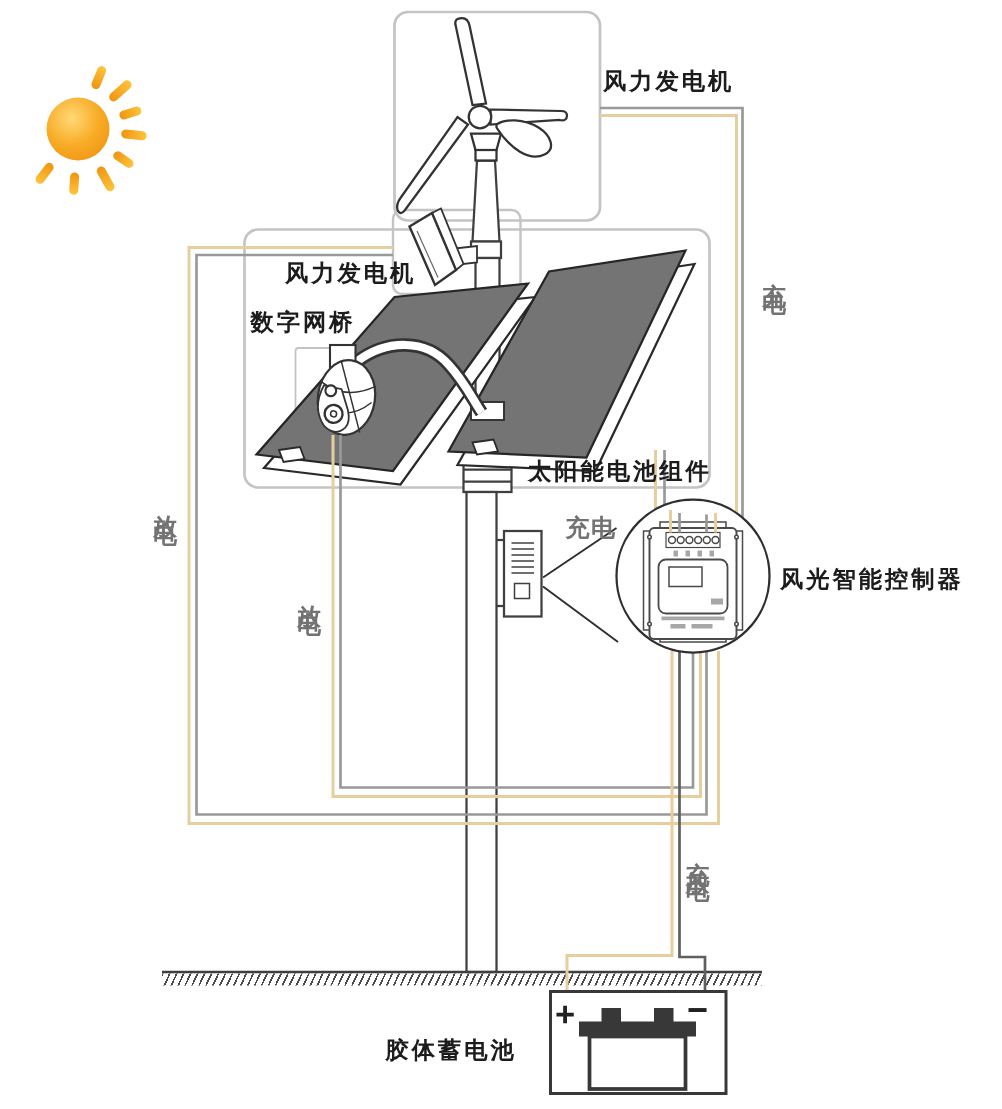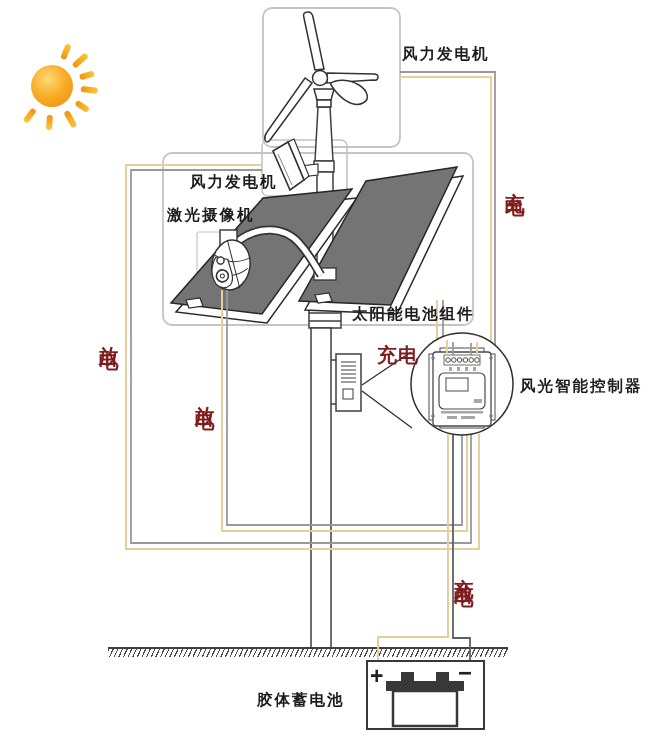--- a/index.html
+++ b/index.html
@@ -2,21 +2,21 @@
 <html><head>
 <meta charset="utf-8">
 <style>
   html,body{margin:0;padding:0;}
   body{width:668px;height:739px;position:relative;background:#ffffff;overflow:hidden;
        font-family:"Liberation Sans",sans-serif;}
   #stage{position:absolute;left:0;top:0;width:668px;height:739px;}
   .label{position:absolute;font-weight:bold;font-size:15.5px;color:#1c1c1c;
          letter-spacing:2px;white-space:nowrap;z-index:3;
          font-family:Liberation Serif, serif;}
-  .flow{color:#7f1d1d;font-size:20px;letter-spacing:1px;}
+  .flow{color:#737373;font-size:16px;letter-spacing:1px;}
   .v{writing-mode:vertical-rl;text-orientation:upright;letter-spacing:5px;line-height:18px;}
   .hatch{position:absolute;left:108px;top:649px;width:400px;height:8px;z-index:0;
          background:repeating-linear-gradient(115deg,#4a4a4a 0 1.1px,transparent 1.1px 4.2px);}
   svg{position:absolute;left:0;top:0;z-index:1;}
 </style>
 </head>
 <body>
 
 <div id="stage">
 
@@ -195,21 +195,21 @@
         <path d="M447,340 V355" stroke="#E6CF9D" stroke-width="2"></path>
         <path d="M477,342 V355" stroke="#E6CF9D" stroke-width="2"></path>
         <path d="M453,342 V355" stroke="#999999" stroke-width="1.8"></path>
         <path d="M471,343 V355" stroke="#999999" stroke-width="1.8"></path>
       </g>
     </g>
   </svg>
 
   <div class="label" style="left:402px;top:44px">风力发电机</div>
   <div class="label" style="left:190px;top:172px">风力发电机</div>
-  <div class="label" style="left:167px;top:205px">激光摄像机</div>
+  <div class="label" style="left:167px;top:205px">数字网桥</div>
   <div class="label" style="left:520px;top:376px">风光智能控制器</div>
   <div class="label" style="left:352px;top:304px">太阳能电池组件</div>
   <div class="label" style="left:257px;top:690px">胶体蓄电池</div>
 
   <div class="label flow v" style="left:506px;top:176px">充电</div>
   <div class="label flow" style="left:377px;top:342px">充电</div>
   <div class="label flow v" style="left:100px;top:330px">放电</div>
   <div class="label flow v" style="left:196px;top:390px">放电</div>
   <div class="label flow v" style="left:455px;top:562px">充放电</div>
 </div>

